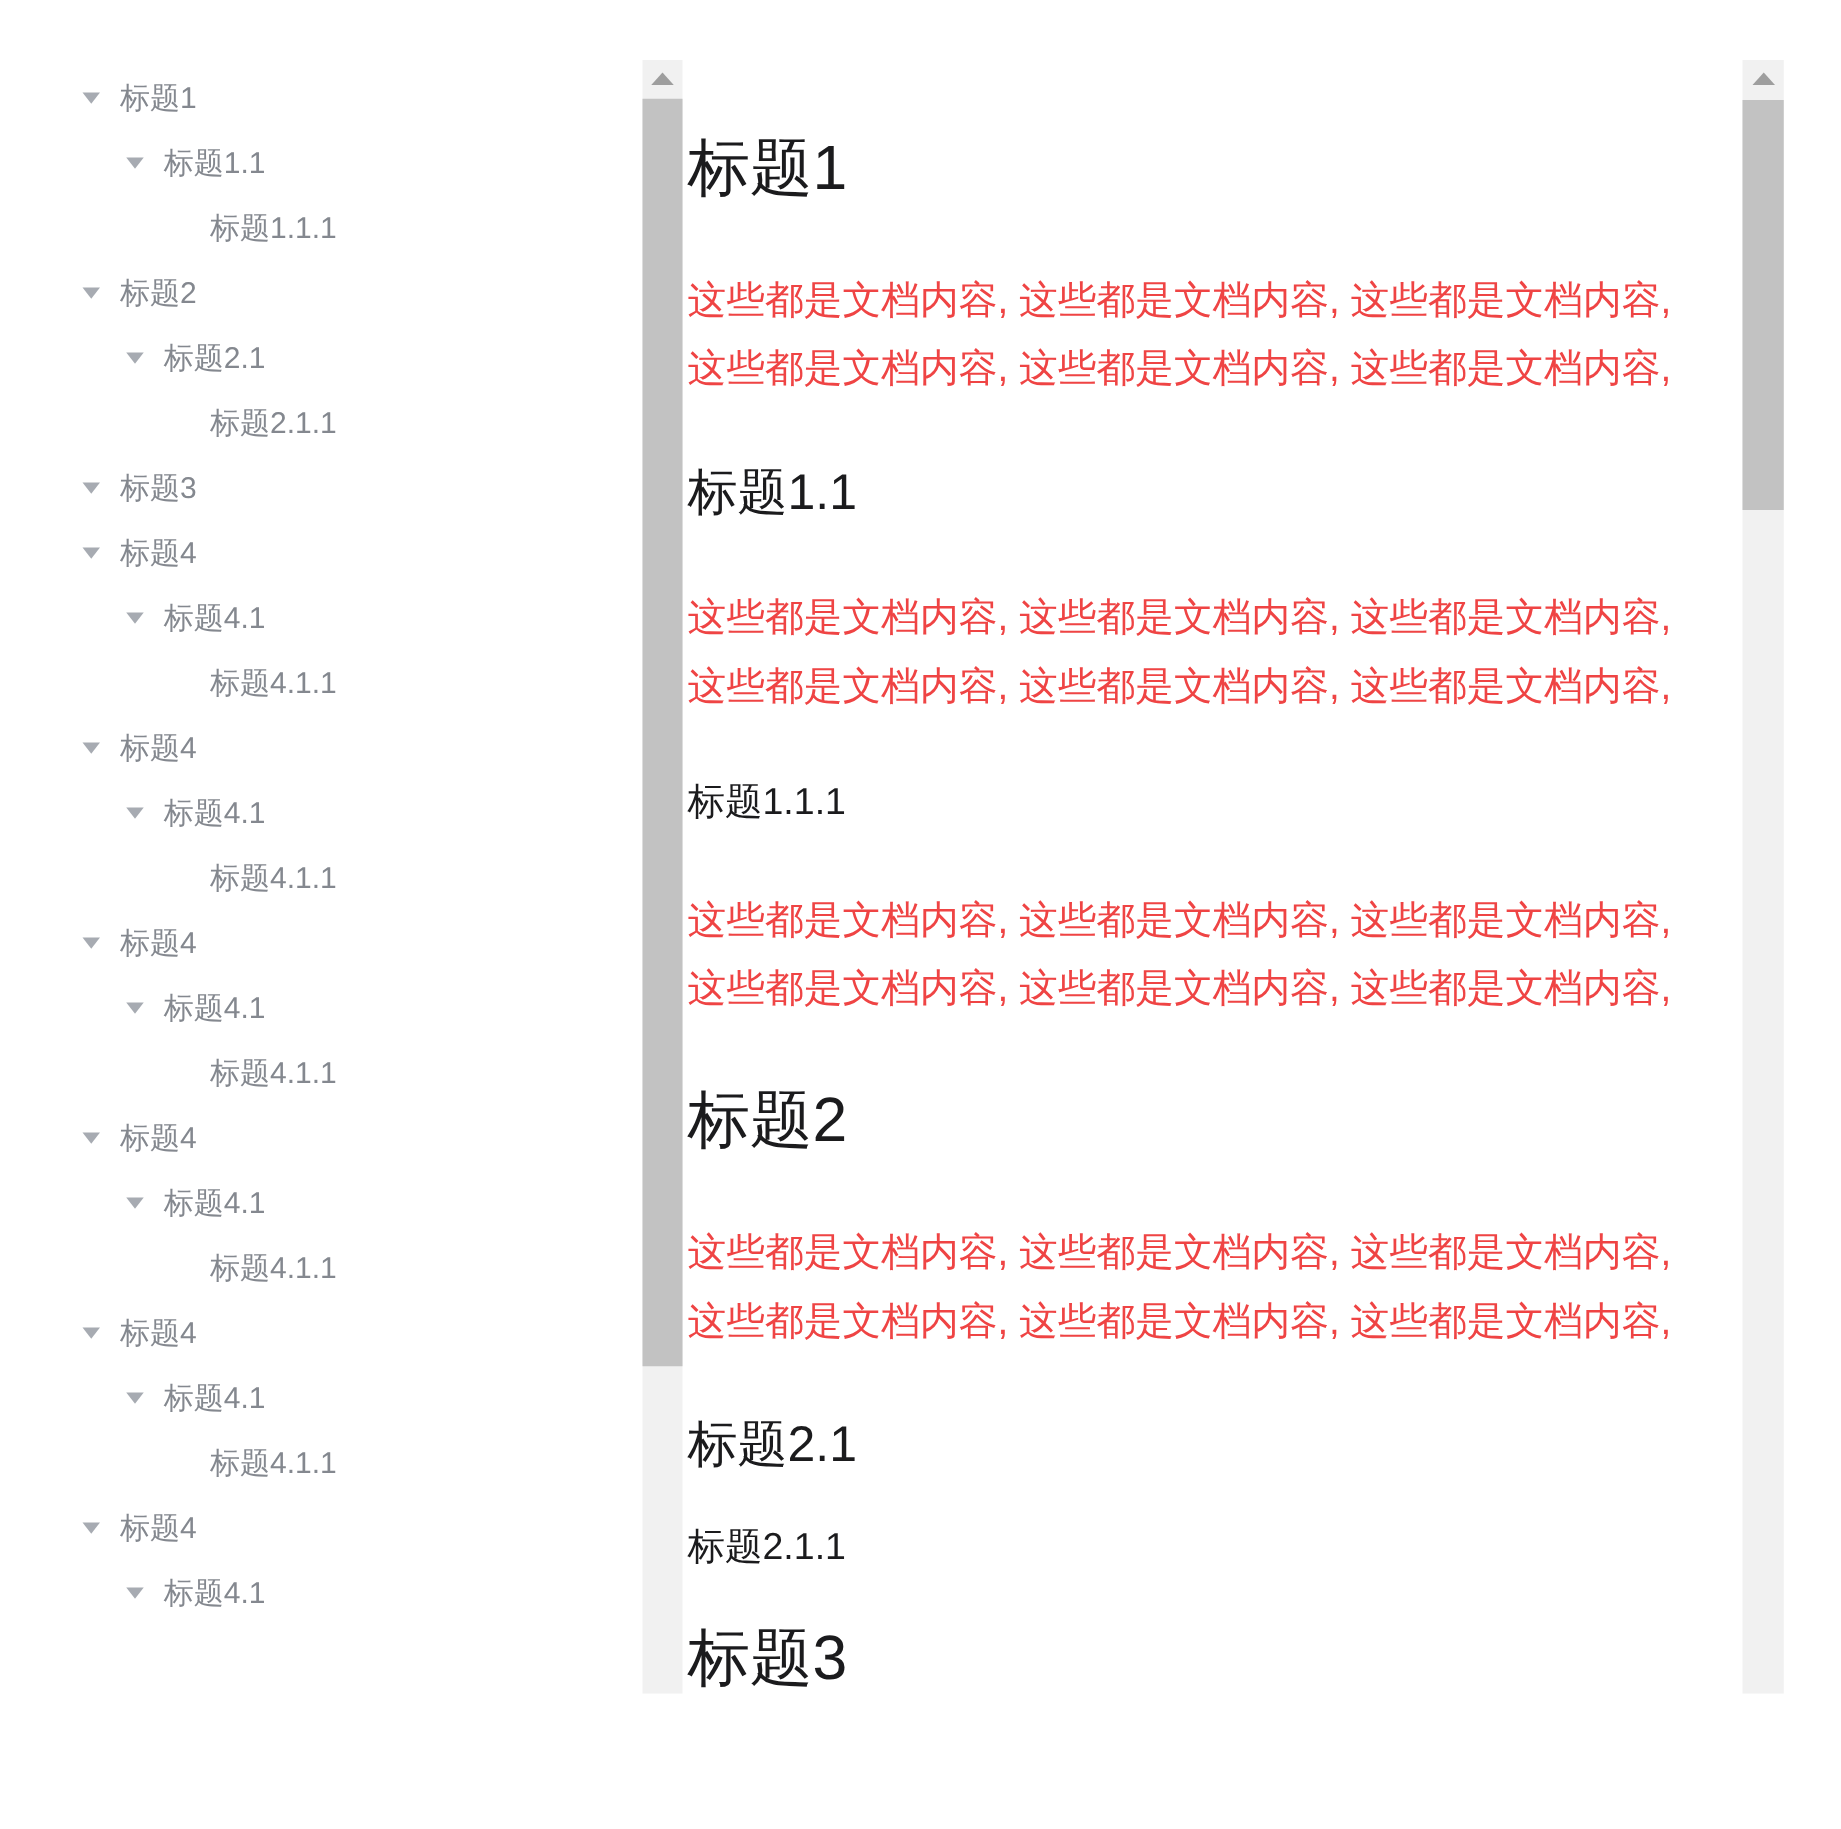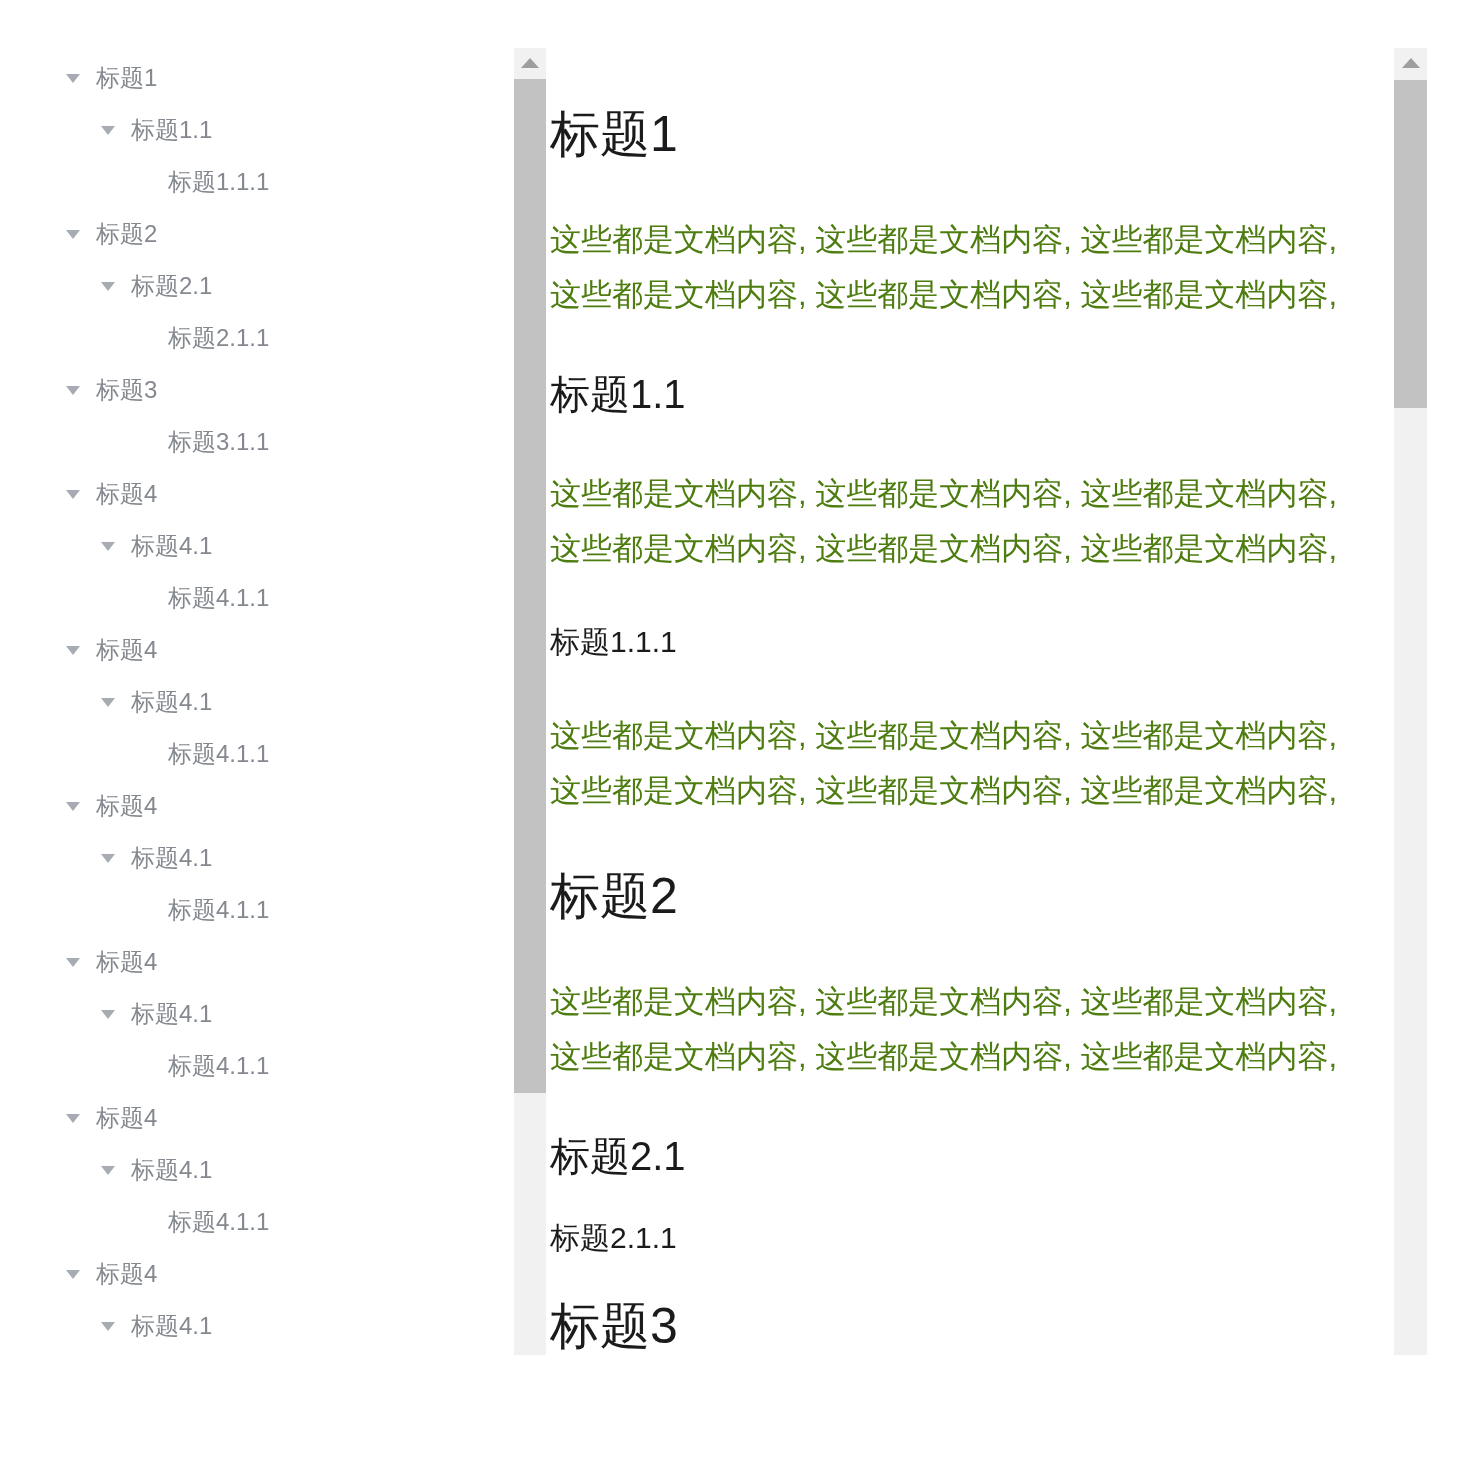--- a/index.html
+++ b/index.html
@@ -64,21 +64,21 @@
     font-weight: 400;
     color: #1b1b1d;
     margin: 40px 0;
   }
   .doc-pane h1 { font-size: 50px; line-height: 60px; }
   .doc-pane h2 { font-size: 40px; line-height: 48px; }
   .doc-pane h3 { font-size: 30px; line-height: 36px; }
   .doc-pane p {
     font-size: 31px;
     line-height: 55px;
-    color: #4d7c0f;
+    color: #ef4444;
     margin: 48px 0;
   }
 
   
   .sbar {
     position: absolute;
     top: 48px;
     height: 1350px;
     width: 32px;
     background: #f1f1f1;
@@ -156,23 +156,20 @@
         <span class="caret"></span>
         <span>标题2.1</span>
       </div>
     <div class="trow lvl3">
         <span>标题2.1.1</span>
       </div>
     <div class="trow lvl1">
         <span class="caret"></span>
         <span>标题3</span>
       </div>
-    <div class="trow lvl3">
-        <span>标题3.1.1</span>
-      </div>
     <div class="trow lvl1">
         <span class="caret"></span>
         <span>标题4</span>
       </div>
     <div class="trow lvl2">
         <span class="caret"></span>
         <span>标题4.1</span>
       </div>
     <div class="trow lvl3">
         <span>标题4.1.1</span>

